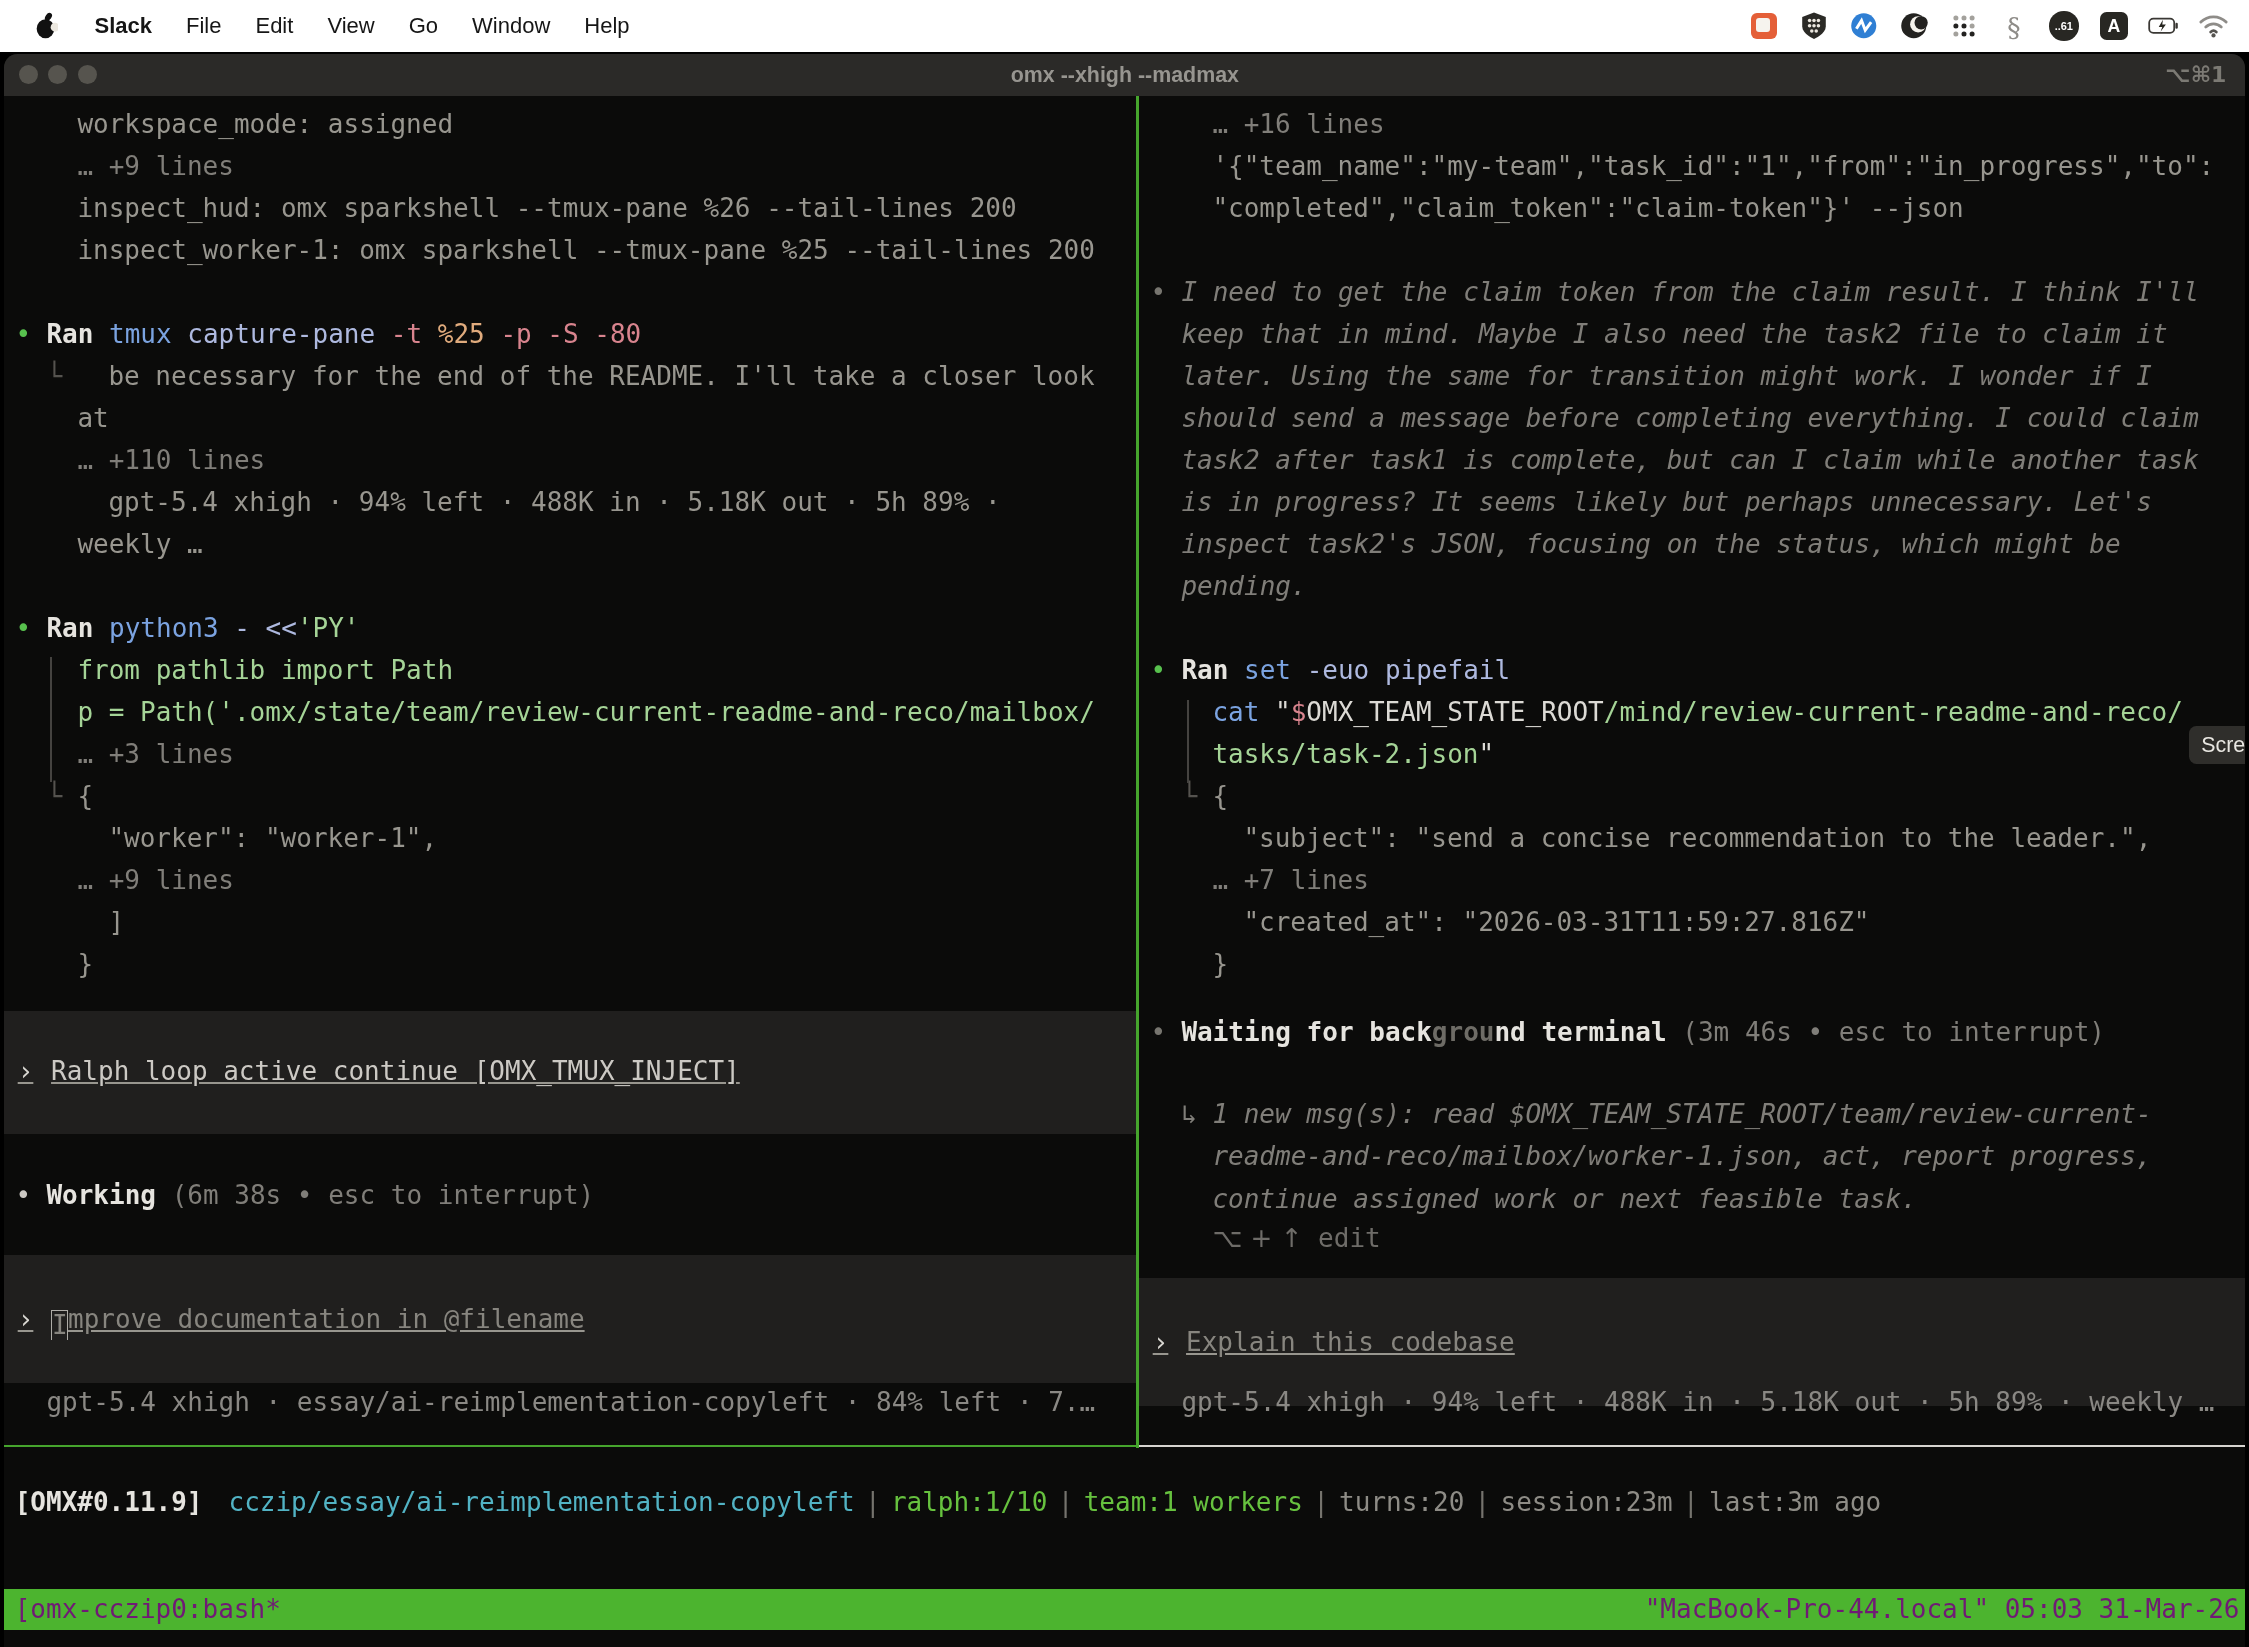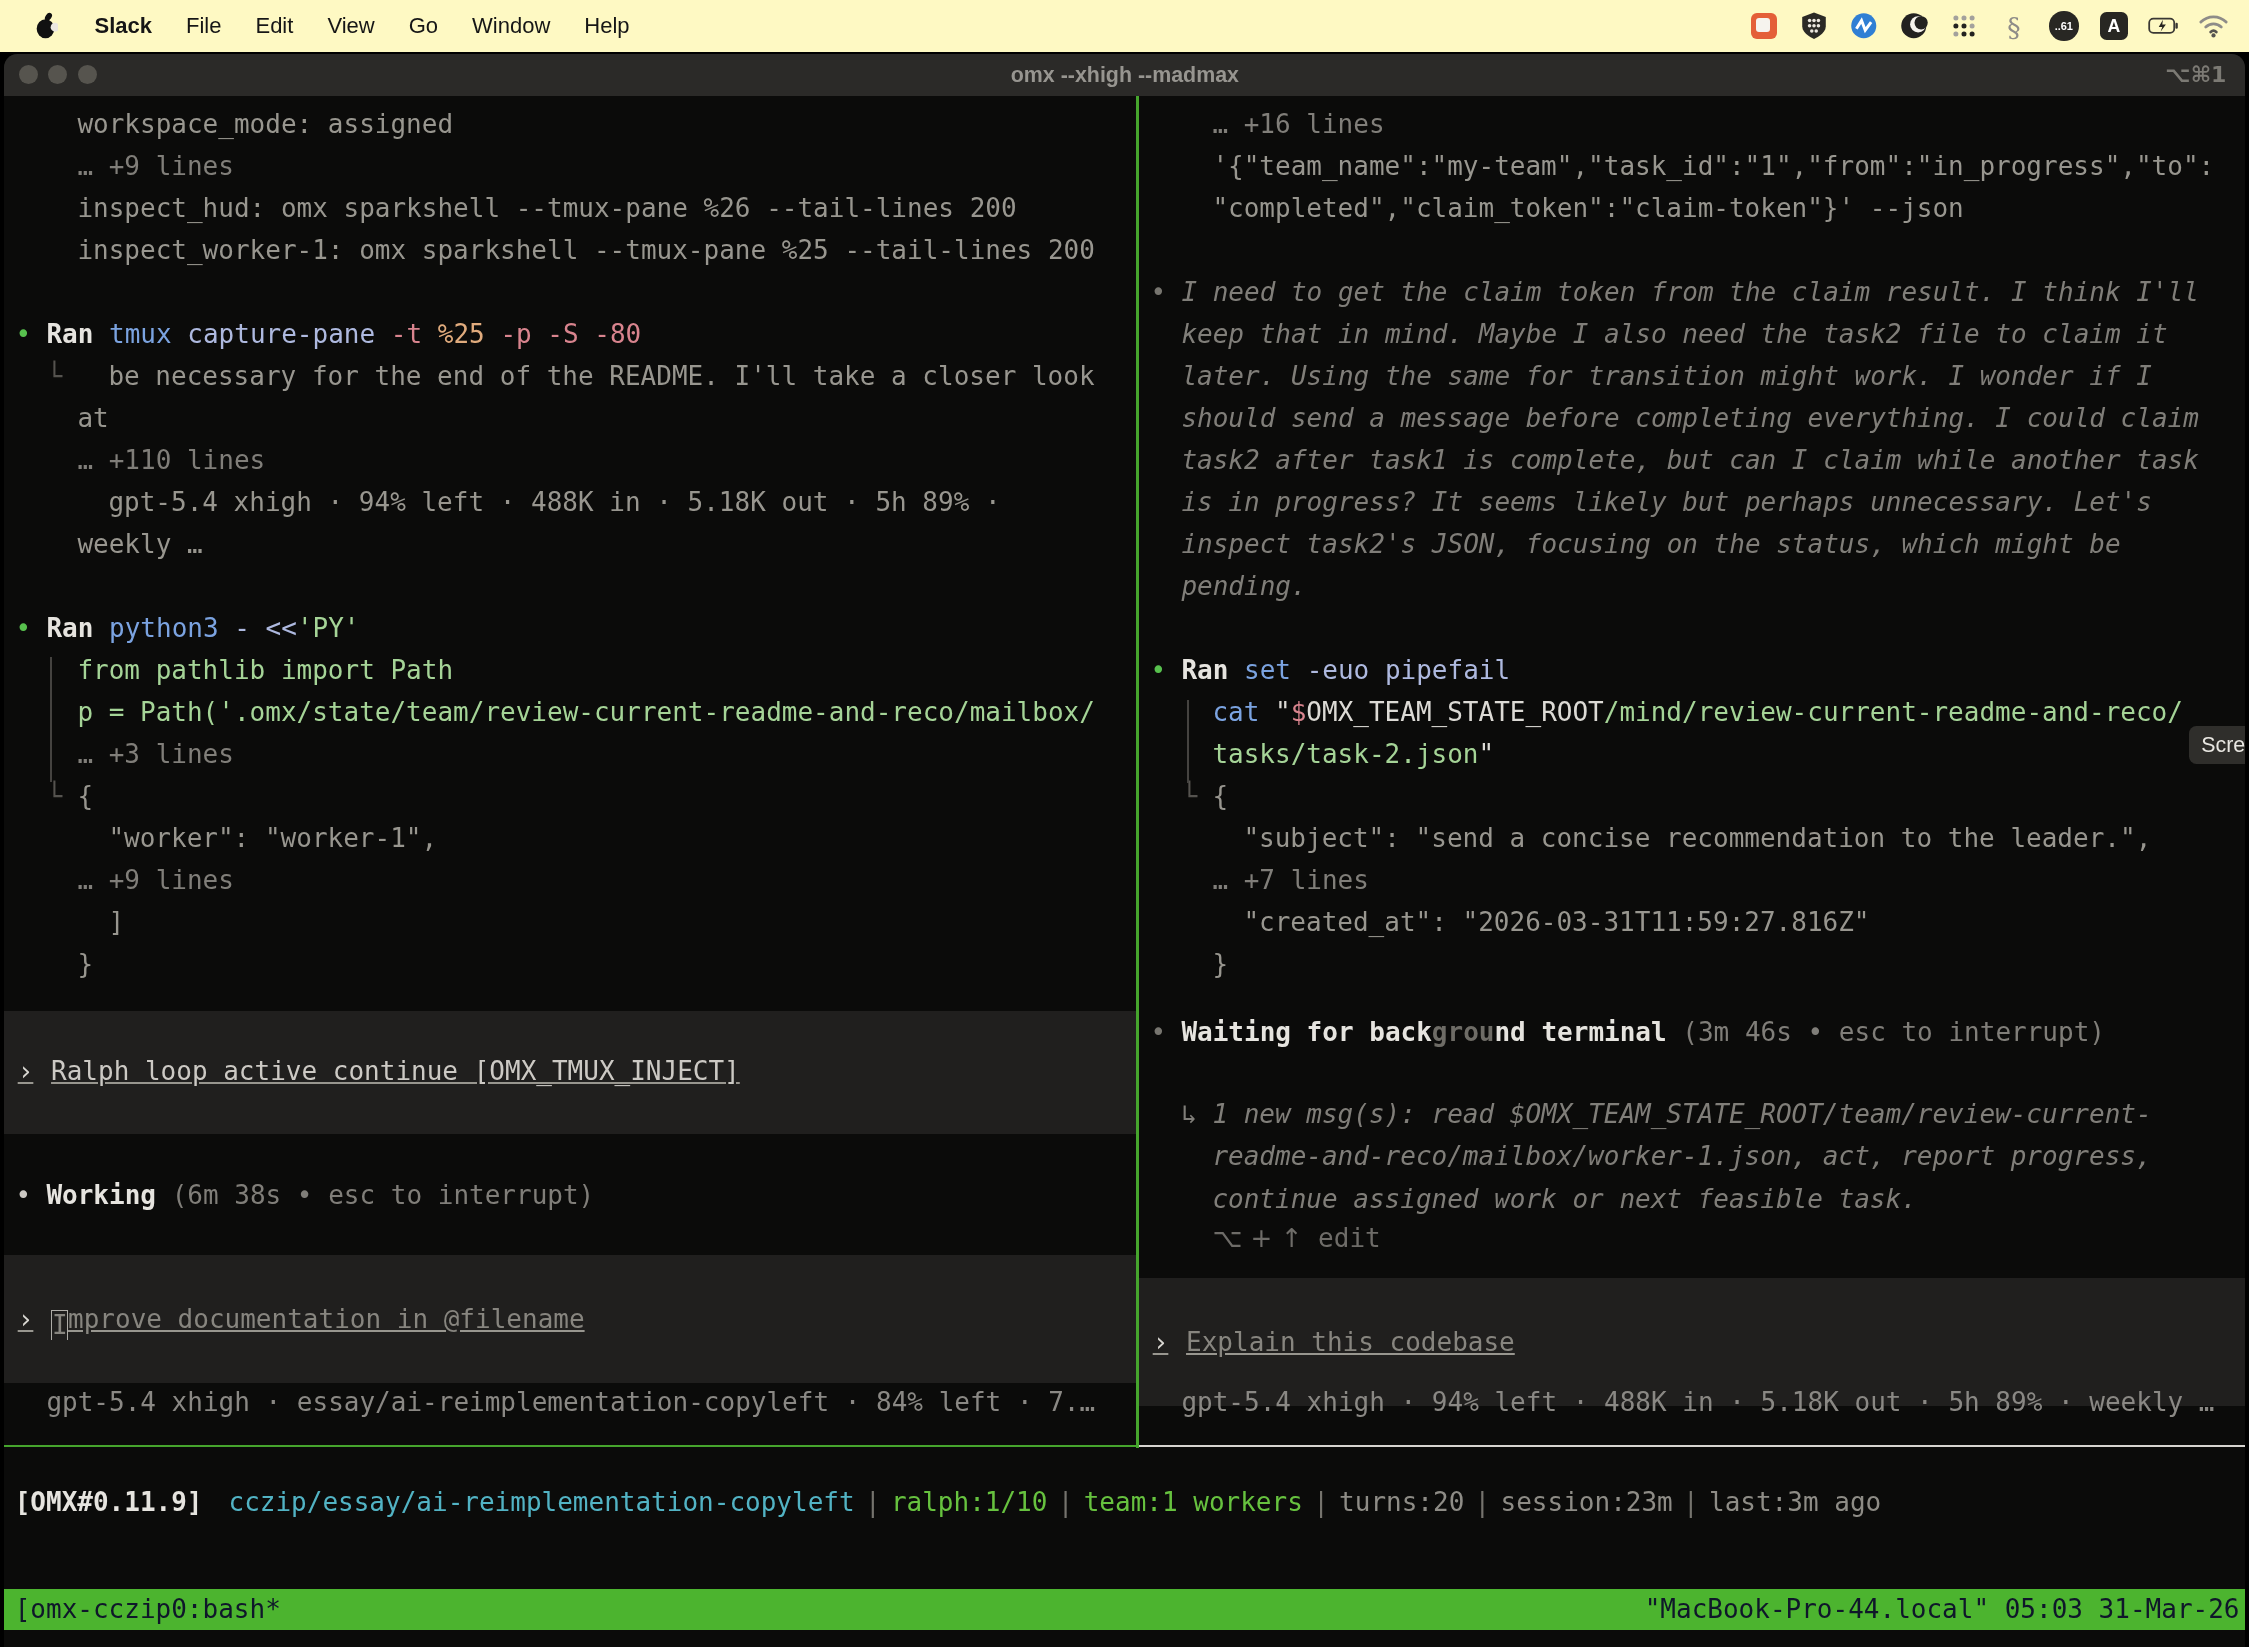--- a/index.html
+++ b/index.html
@@ -1,21 +1,21 @@
 <!DOCTYPE html>
 <html style="font-size:11.8px"><head>
 <meta charset="utf-8">
 <style>
   * { margin:0; padding:0; box-sizing:border-box; }
   html,body { width:2250px; height:1648px; background:#000; overflow:hidden;
     font-family:"DejaVu Sans Mono", monospace; }
 
   
   .menubar { position:absolute; left:0; top:0; width:2250px; height:52px;
-    background:#fef9c3; display:flex; align-items:center;
+    background:#ffffff; display:flex; align-items:center;
     font-family:"Liberation Sans", sans-serif; font-size:22px; color:#161616; }
   .mb-left { display:flex; align-items:center; gap:34px; padding-left:29.5px; }
   .mb-app { font-weight:bold; }
   .mb-item { font-weight:normal; }
   .mb-right { margin-left:auto; display:flex; align-items:center; gap:19px; padding-right:20.7px; }
   .sicon { width:31px; height:31px; display:flex; align-items:center; justify-content:center; }
 
   .rec-badge { width:26.6px; height:26.6px; background:#e45f38; border-radius:5.9px; position:relative; }
   .rec-badge::after { content:""; position:absolute; left:5.9px; top:5.2px; width:13.3px; height:14px;
     background:#f6f3ee; border-radius:3px; }
@@ -82,21 +82,21 @@
   
   .hud { position:absolute; left:0; right:0; top:1385px; height:42px; line-height:42px;
     padding-left:10.3px; white-space:nowrap; }
   .hud .ver { color:#e6e4df; font-weight:bold; }
   .hud .cyan { color:#52b3c4; }
   .hud .grn { color:#67c23f; }
   .hud .sep { color:#75736d; padding:0 10.3px; }
   .hud .gry { color:#8e8c86; }
 
   .tmuxbar { position:absolute; left:0; right:0; top:1493px; height:41px; background:#4cb42f;
-    color:#0f172a; line-height:41px; }
+    color:#701a75; line-height:41px; }
   .tmux-left { position:absolute; left:10.3px; }
   .tmux-right { position:absolute; right:5.9px; }
 </style>
 </head>
 <body>
 
 <div class="menubar">
   <div class="mb-left">
     <span class="sicon">
       <svg width="25" height="29.5" viewBox="0 0 34 40">

